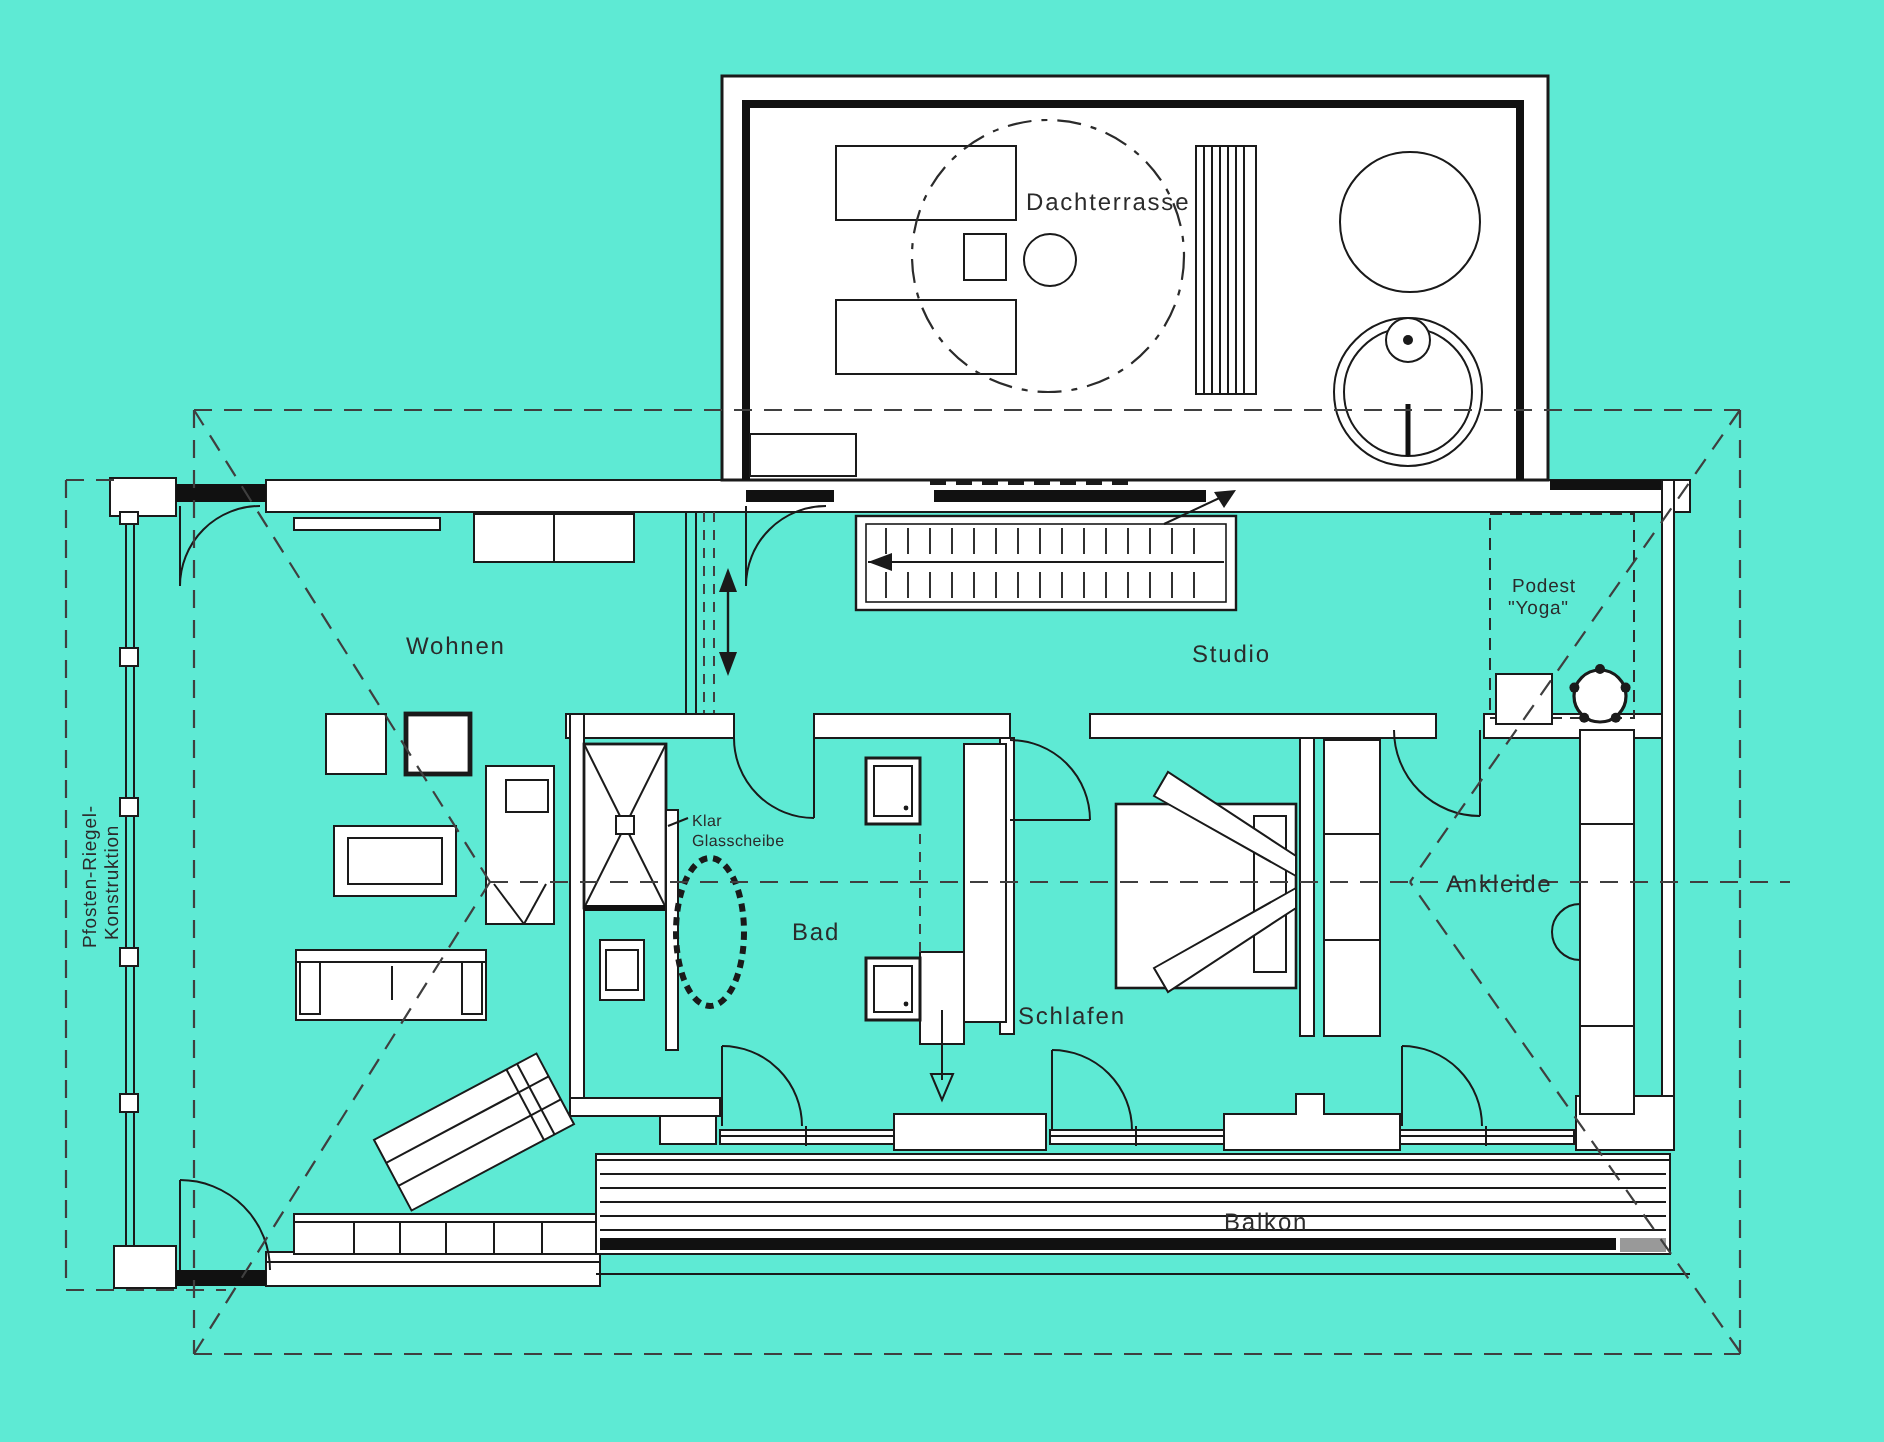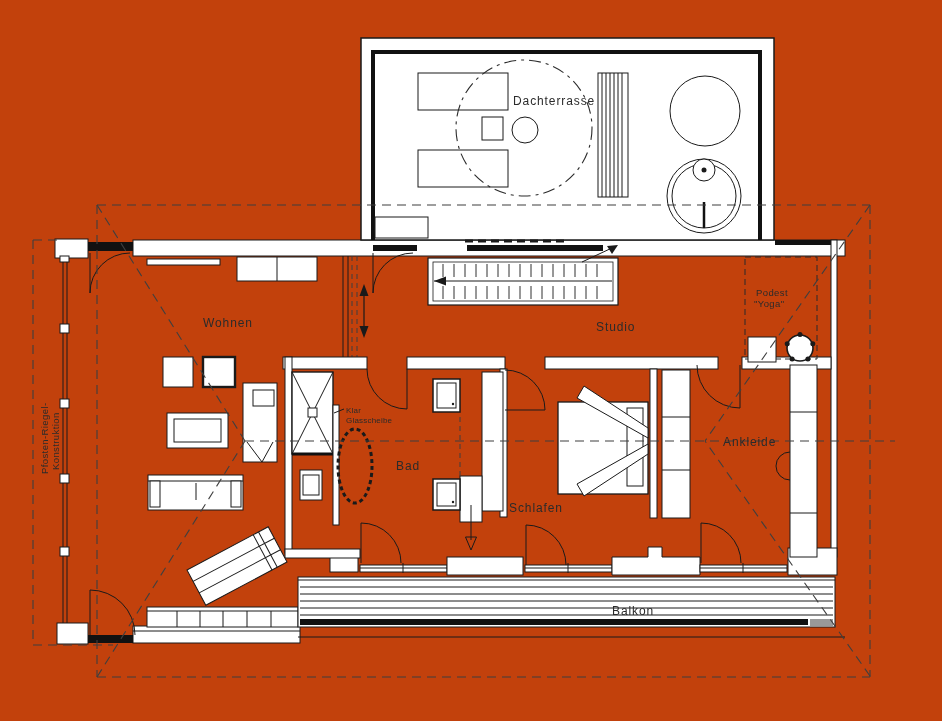--- a/index.html
+++ b/index.html
@@ -1,16 +1,16 @@
 <!DOCTYPE html>
 <html><head>
 <meta charset="utf-8">
 <style>
   html,body{margin:0;padding:0;background:#fff;}
-  .stage{position:relative;width:942px;height:721px;background:#c2410c;overflow:hidden;text-align:center;}
+  .stage{position:relative;width:942px;height:721px;background:#5eead4;overflow:hidden;text-align:center;}
   svg{display:block;}
   .lbl{font-family:"Liberation Sans",sans-serif;fill:#2b2b2b;letter-spacing:0.9px;}
   .lbl-room{font-size:12px;}
   .lbl-small{font-size:9.5px;letter-spacing:0.4px;}
   .lbl-tiny{font-size:8px;letter-spacing:0.2px;}
   .wall{fill:#ffffff;stroke:#1a1a1a;stroke-width:1;}
   .ln{stroke:#1a1a1a;stroke-width:1;fill:none;}
   .ln-thick{stroke:#111111;stroke-width:4;fill:none;}
   .dark{fill:#111111;stroke:none;}
   .furn{fill:#ffffff;stroke:#1a1a1a;stroke-width:1;}

